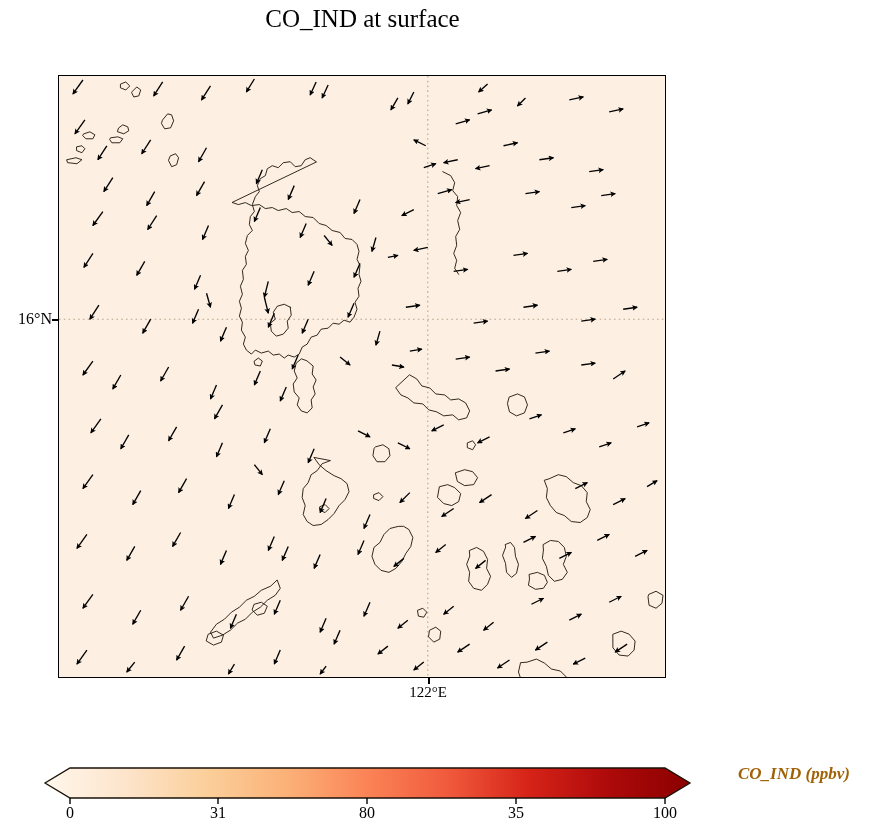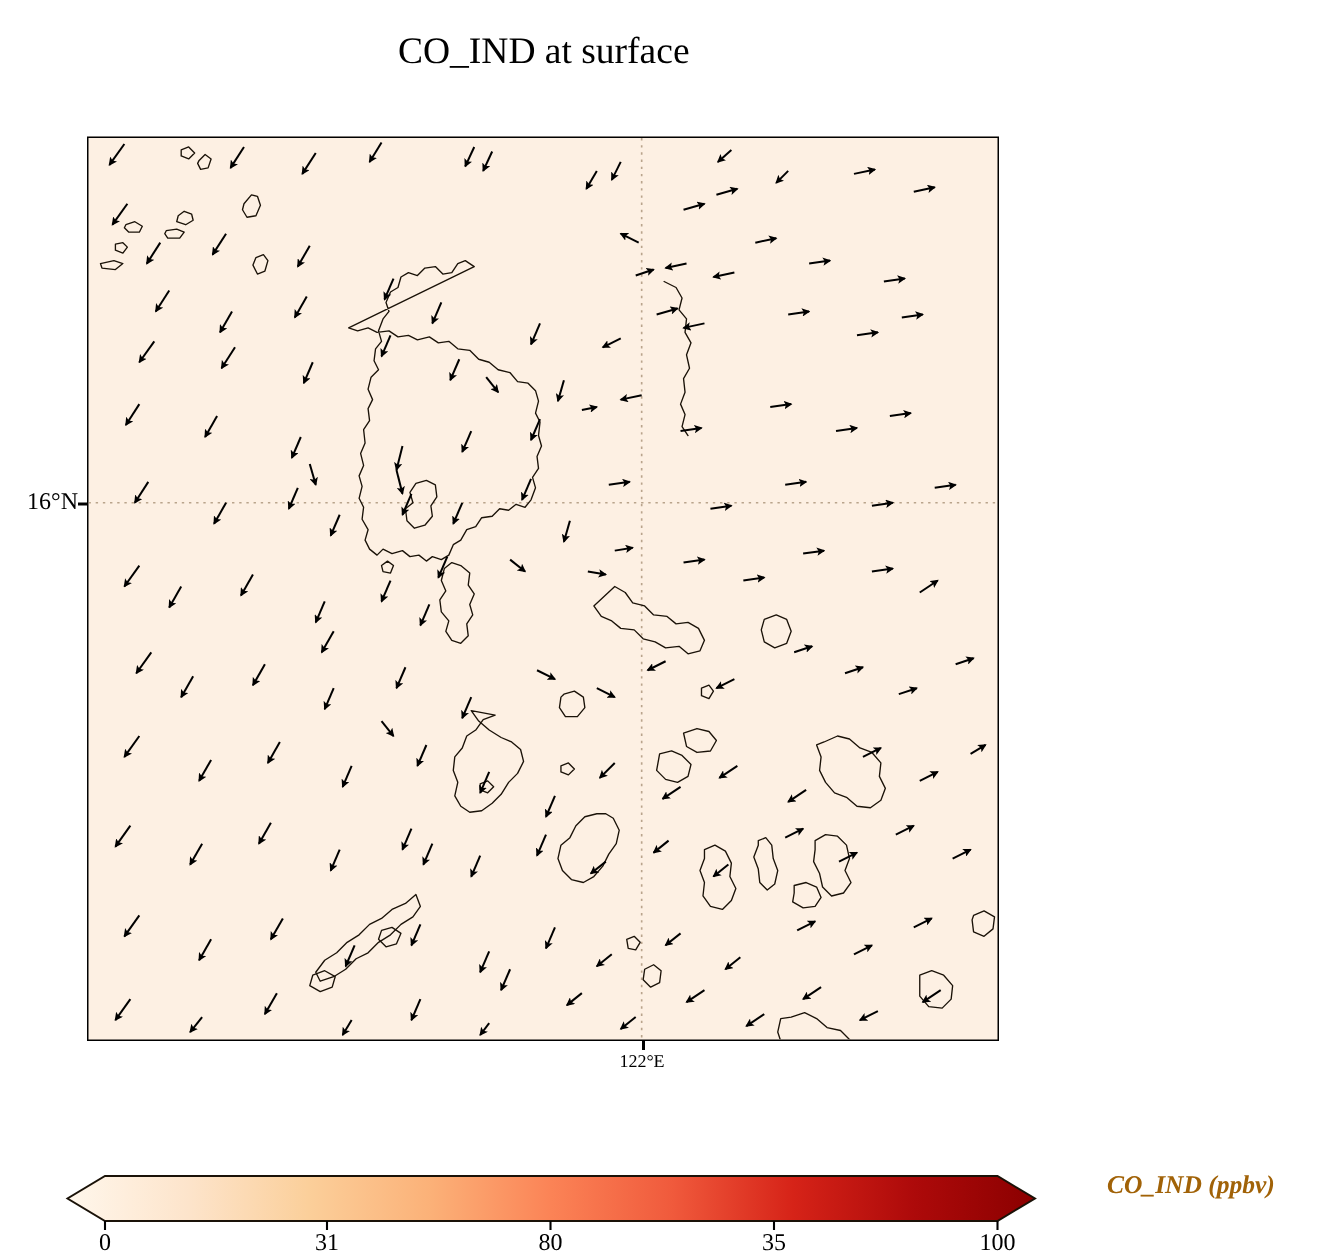--- a/index.html
+++ b/index.html
@@ -1,20 +1,20 @@
 <!DOCTYPE html>
 <html><head>
 <meta charset="utf-8">
 <style>
   html,body{margin:0;padding:0;}
   body{
     width:882px;height:836px;background:#ffffff;
     font-family:"Liberation Serif",serif;overflow:hidden;position:relative;
   }
-  #fig{position:absolute;left:0;top:16px;width:882px;height:764px;}
+  #fig{position:absolute;left:0;top:0;width:882px;height:764px;}
 
   
   .title-block{
     position:absolute;left:0;top:4px;width:725px;text-align:center;
     color:#000;font-size:25px;line-height:29px;font-family:"Liberation Serif",serif;
   }
   .title-line{display:block;white-space:nowrap;}
 
   
   .axes{
@@ -26,21 +26,21 @@
 
   
   .ylabel{
     position:absolute;right:0;top:0;transform:translateY(-50%);
     font-size:16px;color:#000;white-space:nowrap;text-align:right;margin-left:20px;
   }
   .ytick-holder{position:absolute;left:0;top:319px;width:52px;height:0;}
   .ytick-mark{position:absolute;left:52px;top:319px;width:6px;height:1.6px;background:#000;}
   .xlabel{
     position:absolute;left:428px;top:684px;transform:translateX(-50%);
-    font-size:12px;color:#000;white-space:nowrap;
+    font-size:15px;color:#000;white-space:nowrap;
   }
   .xtick-mark{position:absolute;left:428px;top:678px;width:1.6px;height:6px;background:#000;}
 
   
   .cbar-wrap{position:absolute;left:0;top:752px;width:882px;height:84px;}
   .cbar-svg{position:absolute;left:0;top:0;width:882px;height:60px;}
   .cbar-ticklabels{position:absolute;left:0;top:52px;width:882px;height:30px;}
   .cbar-ticklabel{
     position:absolute;top:0;transform:translateX(-50%);
     font-size:16px;color:#000;white-space:nowrap;

